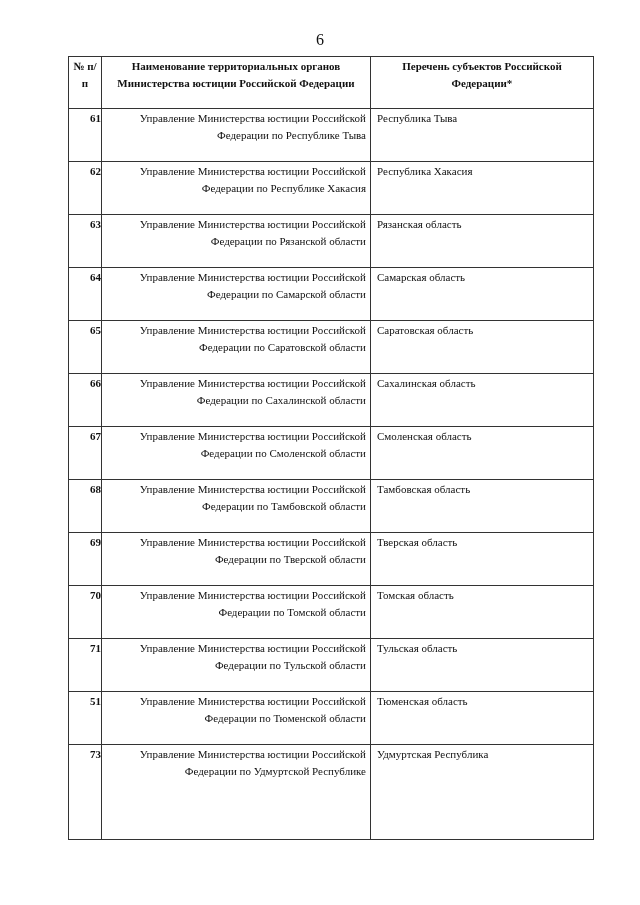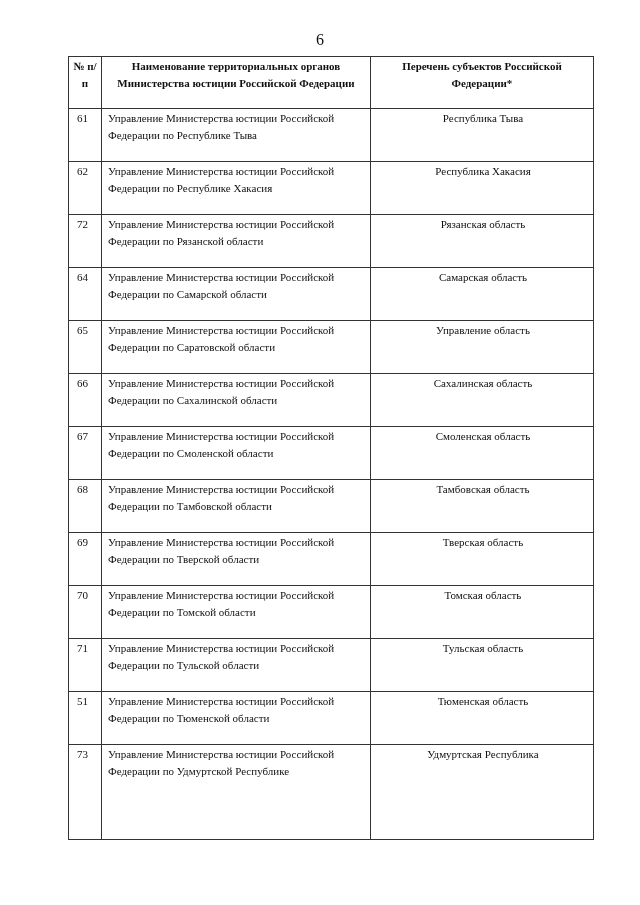--- a/index.html
+++ b/index.html
@@ -5,23 +5,23 @@
   html, body { margin: 0; padding: 0; background: #ffffff; }
   body { width: 640px; height: 905px; position: relative; overflow: hidden;
          font-family: "Liberation Serif", serif; color: #111; }
   .page-number { position: absolute; top: 31px; left: 0; width: 640px; text-align: center;
                  font-size: 16px; line-height: 18px; }
   table.doc { position: absolute; left: 68px; top: 56px; width: 525px;
               border-collapse: collapse; table-layout: fixed; font-size: 11px; line-height: 17.3px; }
   table.doc td, table.doc th { border: 1.3px solid #333; vertical-align: top; padding: 0; }
   table.doc th { font-weight: bold; text-align: center; padding: 1px 4px 2px 4px; height: 48px; }
   col.c-num { width: 33px; } col.c-name { width: 269px; } col.c-subj { width: 223px; }
-  td.num { text-align: left; padding: 1px 0 0 8px !important; }
-  td.name { padding: 1px 4px 0 6px !important; }
-  td.subj { padding: 1px 4px 0 6px !important; text-align: center; }
+  td.num { text-align: right; padding: 1px 0 0 8px !important; font-weight: bold; }
+  td.name { padding: 1px 4px 0 6px !important; text-align: right; }
+  td.subj { padding: 1px 4px 0 6px !important; }
   tr.row td { height: 51px; }
   tr.row.last td { height: 93px; margin-left: 21px; }
 </style>
 </head>
 <body>
 
 <div class="page-number">6</div>
 
 <table class="doc">
   <colgroup>
@@ -41,33 +41,33 @@
         <td class="num">61</td>
         <td class="name">Управление Министерства юстиции Российской Федерации по Республике Тыва</td>
         <td class="subj">Республика Тыва</td>
       </tr>
       <tr class="row">
         <td class="num">62</td>
         <td class="name">Управление Министерства юстиции Российской Федерации по Республике Хакасия</td>
         <td class="subj">Республика Хакасия</td>
       </tr>
       <tr class="row">
-        <td class="num">72</td>
+        <td class="num">63</td>
         <td class="name">Управление Министерства юстиции Российской Федерации по Рязанской области</td>
         <td class="subj">Рязанская область</td>
       </tr>
       <tr class="row">
         <td class="num">64</td>
         <td class="name">Управление Министерства юстиции Российской Федерации по Самарской области</td>
         <td class="subj">Самарская область</td>
       </tr>
       <tr class="row">
         <td class="num">65</td>
         <td class="name">Управление Министерства юстиции Российской Федерации по Саратовской области</td>
-        <td class="subj">Управление область</td>
+        <td class="subj">Саратовская область</td>
       </tr>
       <tr class="row">
         <td class="num">66</td>
         <td class="name">Управление Министерства юстиции Российской Федерации по Сахалинской области</td>
         <td class="subj">Сахалинская область</td>
       </tr>
       <tr class="row">
         <td class="num">67</td>
         <td class="name">Управление Министерства юстиции Российской Федерации по Смоленской области</td>
         <td class="subj">Смоленская область</td>

